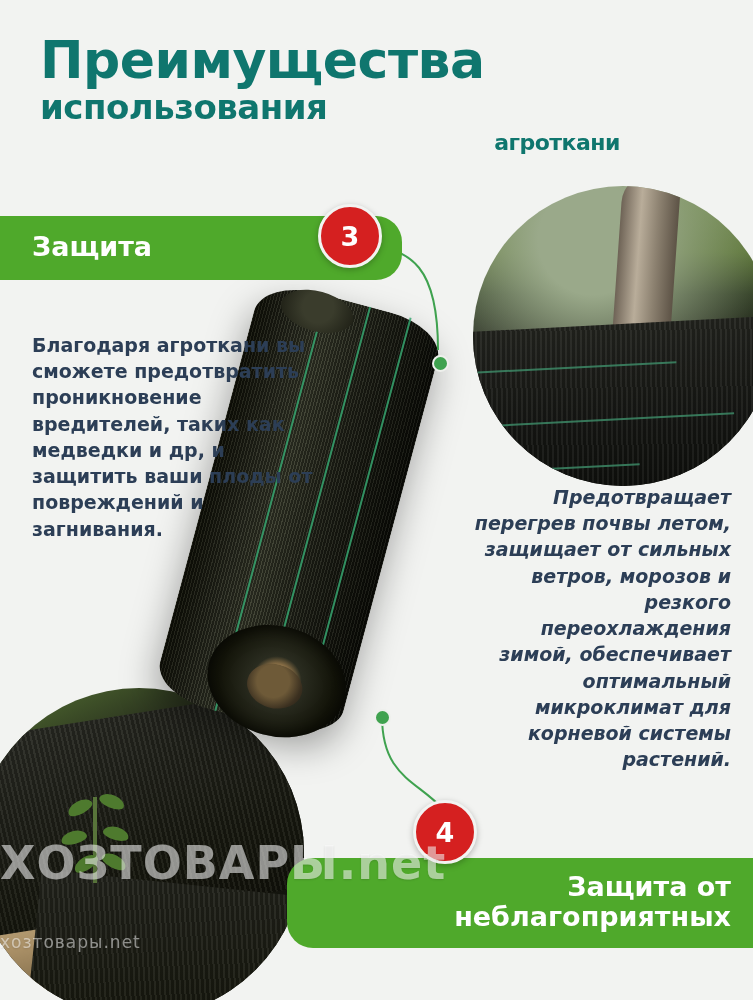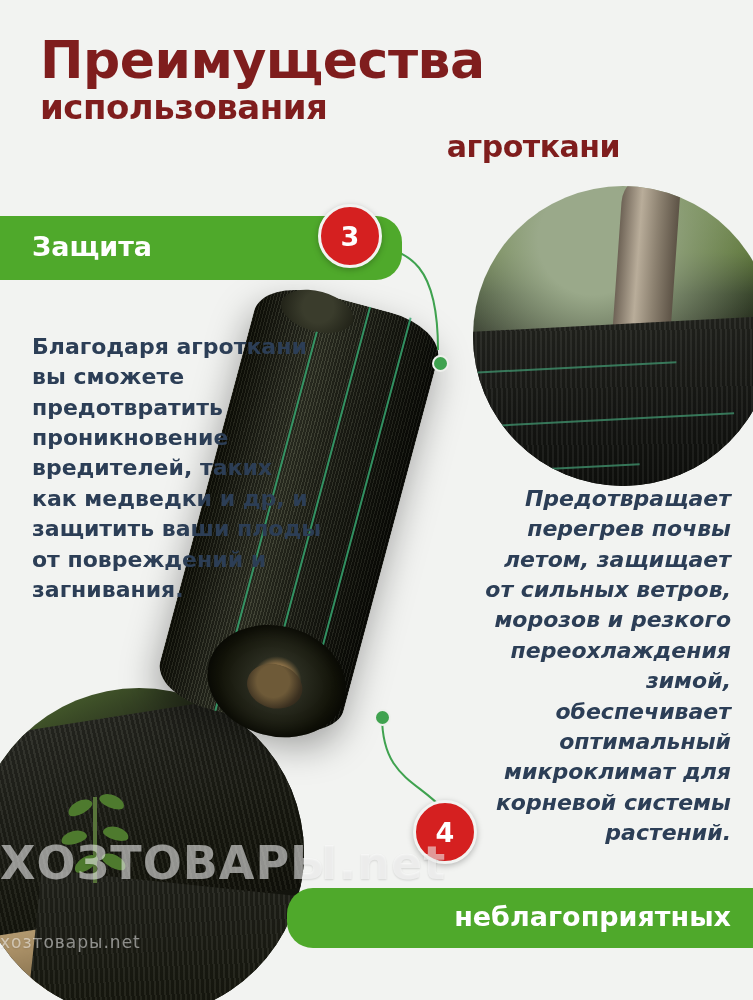--- a/index.html
+++ b/index.html
@@ -191,30 +191,30 @@
     transform: rotate(16deg);
     background: radial-gradient(circle at 50% 40%, #3a3c2c 0 35%, #1a1b12 100%);
   }
 
   
   .headline {
     position: absolute;
     left: 40px;
     top: 34px;
     width: 620px;
-    color: #7f1d1d;
+    color: #0f766e;
     font-weight: bold;
     line-height: 1.0;
     letter-spacing: -0.5px;
   }
   .headline .l1 { font-size: 52px; display: block; }
   .headline .l2 { font-size: 34px; display: block; margin-top: 4px; }
   .headline .l3 {
     display: block;
-    font-size: 30px;
+    font-size: 22px;
     text-align: right;
     margin-top: 8px;
     padding-right: 40px;
   }
 
   
   .banner {
     position: absolute;
     background: #4fa92b;
     color: #ffffff;
@@ -267,21 +267,21 @@
     border-radius: 50%;
     background: #3fa24f;
     border: 2px solid #eef0ec;
   }
 
   
   .body-text {
     position: absolute;
     color: #2c3e56;
     font-weight: bold;
-    font-size: 22px;
+    font-size: 19px;
     line-height: 1.38;
   }
   .text-left {
     left: 32px;
     top: 332px;
     width: 290px;
   }
   .text-right {
     right: 22px;
     top: 484px;
@@ -366,20 +366,21 @@
   <svg class="connector" style="left:372px;top:706px;width:120px;height:120px" viewBox="0 0 120 120">
     <path d="M10 10 C 10 70, 44 74, 70 102" fill="none" stroke="#3fa24f" stroke-width="2"></path>
   </svg>
   <div class="dot" style="left:374px;top:709px"></div>
 
   <div class="banner banner-top">
     <div>Защита</div>
   </div>
 
   <div class="banner banner-bottom">
+    <div>Защита от</div>
     <div>неблагоприятных</div>
   </div>
 
   <div class="badge badge-3">3</div>
   <div class="badge badge-4">4</div>
 
   <div class="body-text text-left">Благодаря агроткани вы сможете предотвратить проникновение вредителей, таких как медведки и др, и защитить ваши плоды от повреждений и загнивания.</div>
   <div class="body-text text-right">Предотвращает перегрев почвы летом, защищает от сильных ветров, морозов и резкого переохлаждения зимой, обеспечивает оптимальный микроклимат для корневой системы растений.</div>
 
   <div class="watermark">

